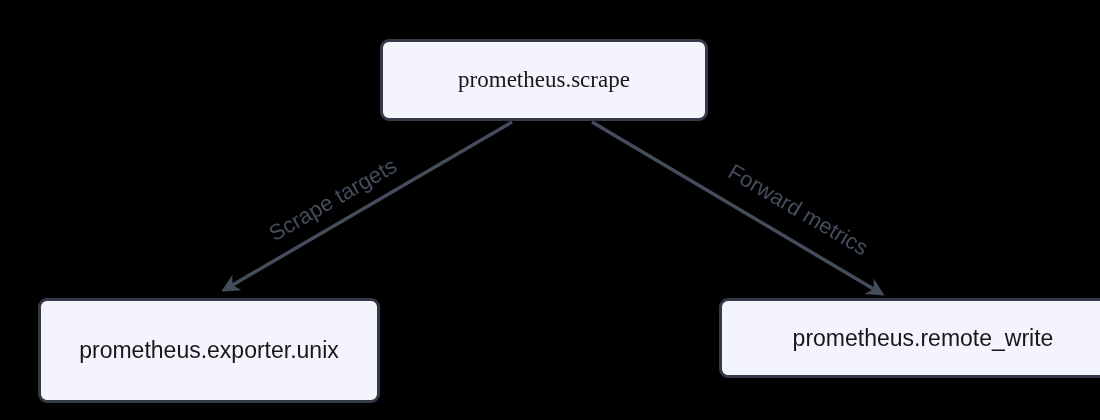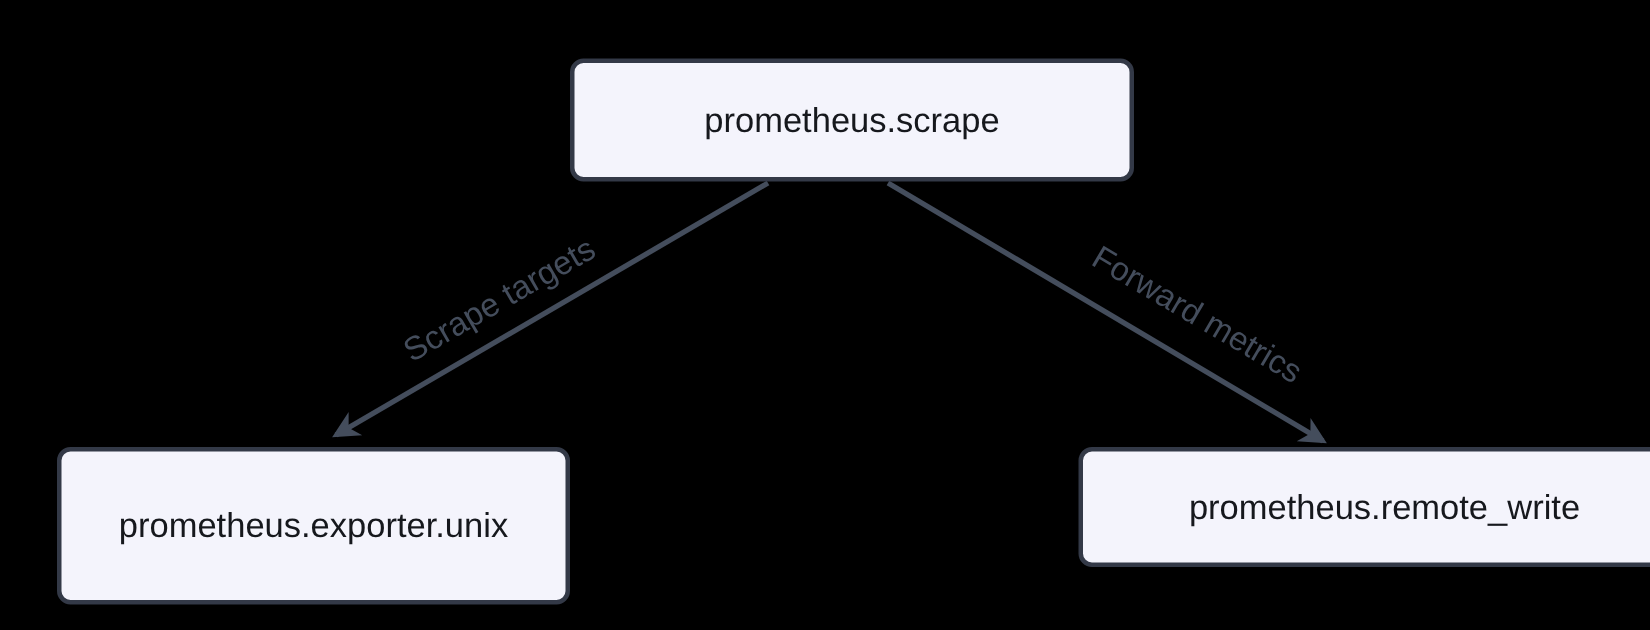--- a/index.html
+++ b/index.html
@@ -37,21 +37,21 @@
     background: var(--node-fill);
     border: 3.5px solid var(--node-border);
     border-radius: 9px;
     color: var(--node-text);
     font-size: 23px;
     display: flex;
     align-items: center;
     justify-content: center;
     white-space: nowrap;
   }
-  .node-top    { left: 380px; top: 39px;  width: 376px; height: 82px; }
+  .node-top    { left: 380px; top: 39px;  width: 328px; height: 82px; font-family: Liberation Serif, serif; }
   .node-left   { left: 38px;  top: 298px; width: 342px; height: 105px; }
   .node-right  { left: 719px; top: 298px; width: 408px; height: 80px; }
   .edge-label {
     position: absolute;
     color: var(--edge);
     font-size: 22px;
     white-space: nowrap;
     transform-origin: center center;
   }
   .edge-label-left {

